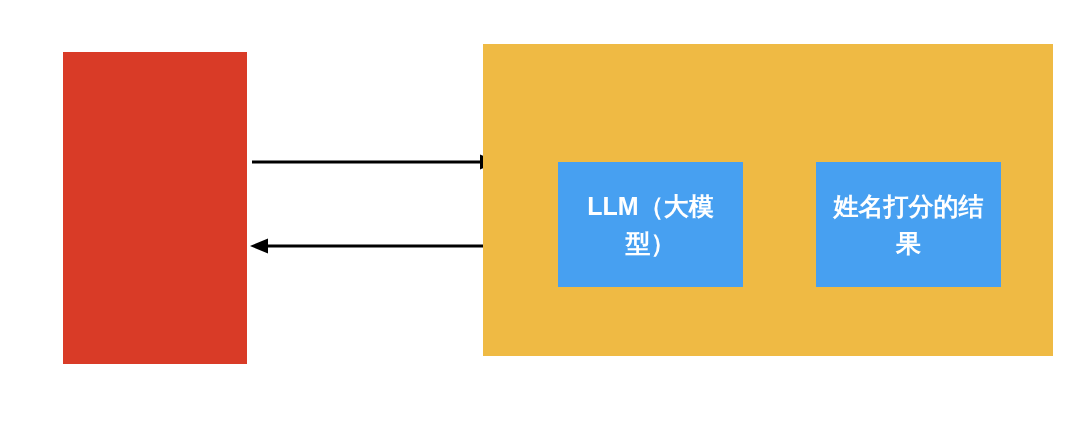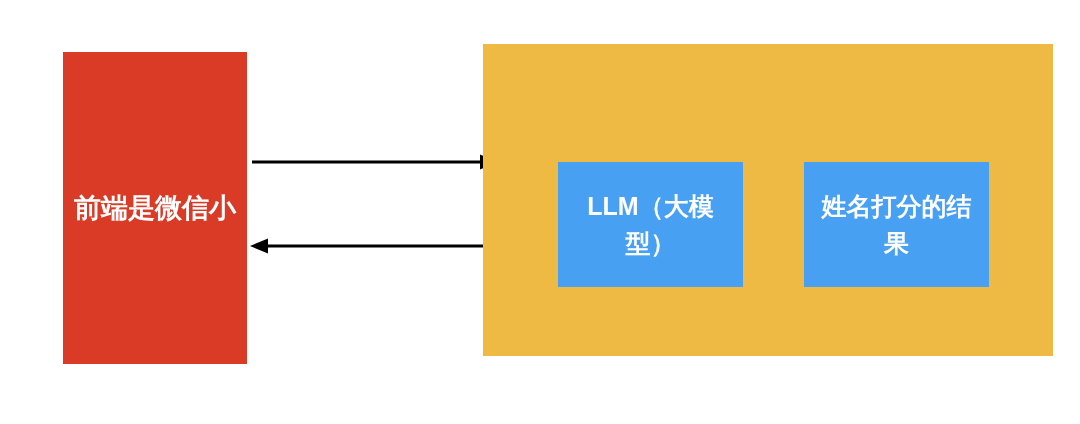--- a/index.html
+++ b/index.html
@@ -56,35 +56,34 @@
   .inner-box {
     background: var(--innerbox);
     font-size: 25px;
     font-weight: 600;
     line-height: 37px;
     width: 185px;
     height: 125px;
     top: 118px;
   }
   .llm-box { left: 75px; }
-  .result-box { left: 321px; }
+  .result-box { left: 333px; }
   .arrow-svg {
     position: absolute;
     overflow: visible;
   }
   .arrow-right-svg { left: 252px; top: 152px; }
   .arrow-left-svg  { left: 250px; top: 236px; }
 </style>
 </head>
 <body>
 
 <div class="canvas">
 
   <div class="node frontend-box">
-    <span class="line">前端是微信小</span>
   </div>
 
   <svg class="arrow-svg arrow-right-svg" width="246" height="20" xmlns="http://www.w3.org/2000/svg">
     <line x1="0" y1="10" x2="229" y2="10" stroke="var(--arrow)" stroke-width="3"></line>
     <polygon points="228,2.5 246,10 228,17.5" fill="var(--arrow)"></polygon>
   </svg>
 
   <svg class="arrow-svg arrow-left-svg" width="237" height="20" xmlns="http://www.w3.org/2000/svg">
     <line x1="17" y1="10" x2="237" y2="10" stroke="var(--arrow)" stroke-width="3"></line>
     <polygon points="18,2.5 0,10 18,17.5" fill="var(--arrow)"></polygon>

